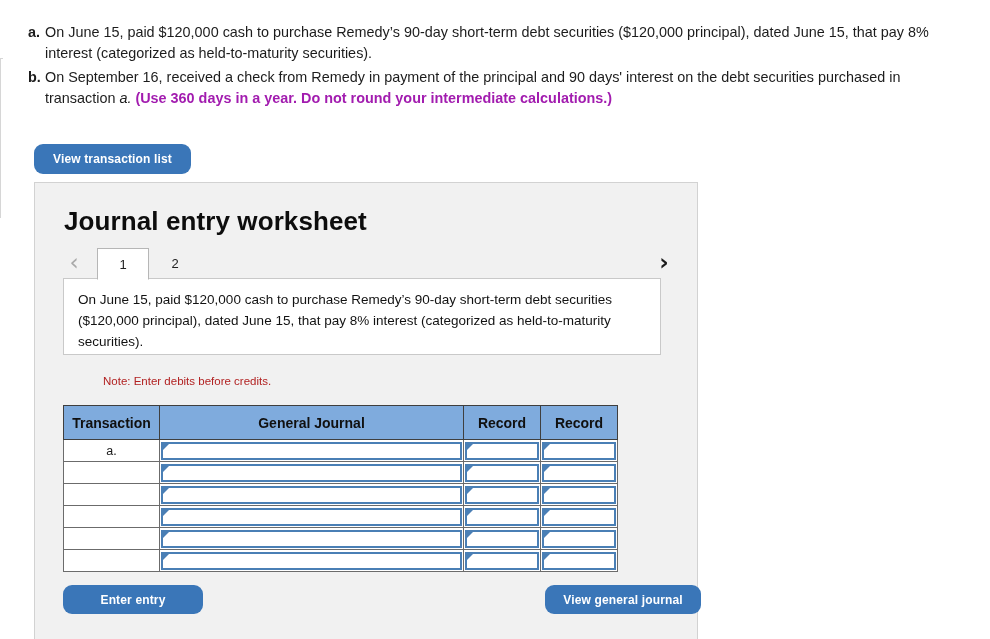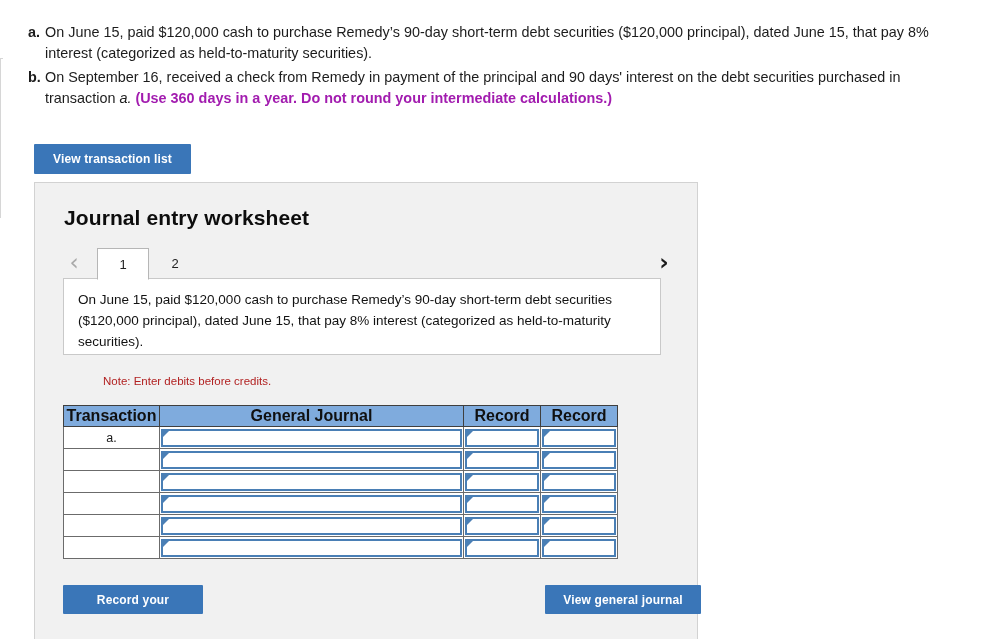--- a/index.html
+++ b/index.html
@@ -60,21 +60,21 @@
   }
 
   
   .btn {
     display: inline-flex;
     align-items: center;
     justify-content: center;
     background: #3a76b8;
     color: #ffffff;
     border: none;
-    border-radius: 1px;
+    border-radius: 9px;
     font-family: "Liberation Sans", sans-serif;
     font-size: 12px;
     font-weight: bold;
     letter-spacing: .15px;
     cursor: pointer;
     padding: 0 10px;
   }
 
   #view-transaction-list {
     position: absolute;
@@ -92,21 +92,21 @@
     width: 664px;
     height: 470px;
     background: #f1f1f1;
     border: 1px solid #d2d2d2;
   }
 
   .panel-title {
     position: absolute;
     left: 29px;
     top: 23px;
-    font-size: 21px;
+    font-size: 26px;
     font-weight: bold;
     color: #0d0d0d;
     letter-spacing: .1px;
   }
 
   
   .tabstrip {
     position: absolute;
     left: 28px;
     top: 62px;
@@ -196,23 +196,23 @@
     left: 28px;
     top: 222px;
     border-collapse: collapse;
     table-layout: fixed;
     width: 554px;
   }
   .jtable th {
     background: #7fabdd;
     border: 1px solid #3f3f3f;
     color: #101010;
-    font-size: 16px;
+    font-size: 14px;
     font-weight: bold;
-    height: 21px;
+    height: 34px;
     padding: 0;
     text-align: center;
   }
   .jtable td {
     border: 1px solid #6b6b6b;
     height: 22px;
     padding: 0;
     background: #ffffff;
   }
   .col-txn   { width: 96px; }
@@ -403,16 +403,16 @@
         <td class="input-cell">
           <div class="cellbox"></div>
           </td>
         <td class="input-cell">
           <div class="cellbox"></div>
           </td>
       </tr>
     </tbody>
   </table>
 
-  <button class="btn" id="record-entry">Record your</button>
+  <button class="btn" id="record-entry">Enter entry</button>
   <button class="btn" id="view-general-journal">View general journal</button>
 
 </div>
 
 </body></html>

